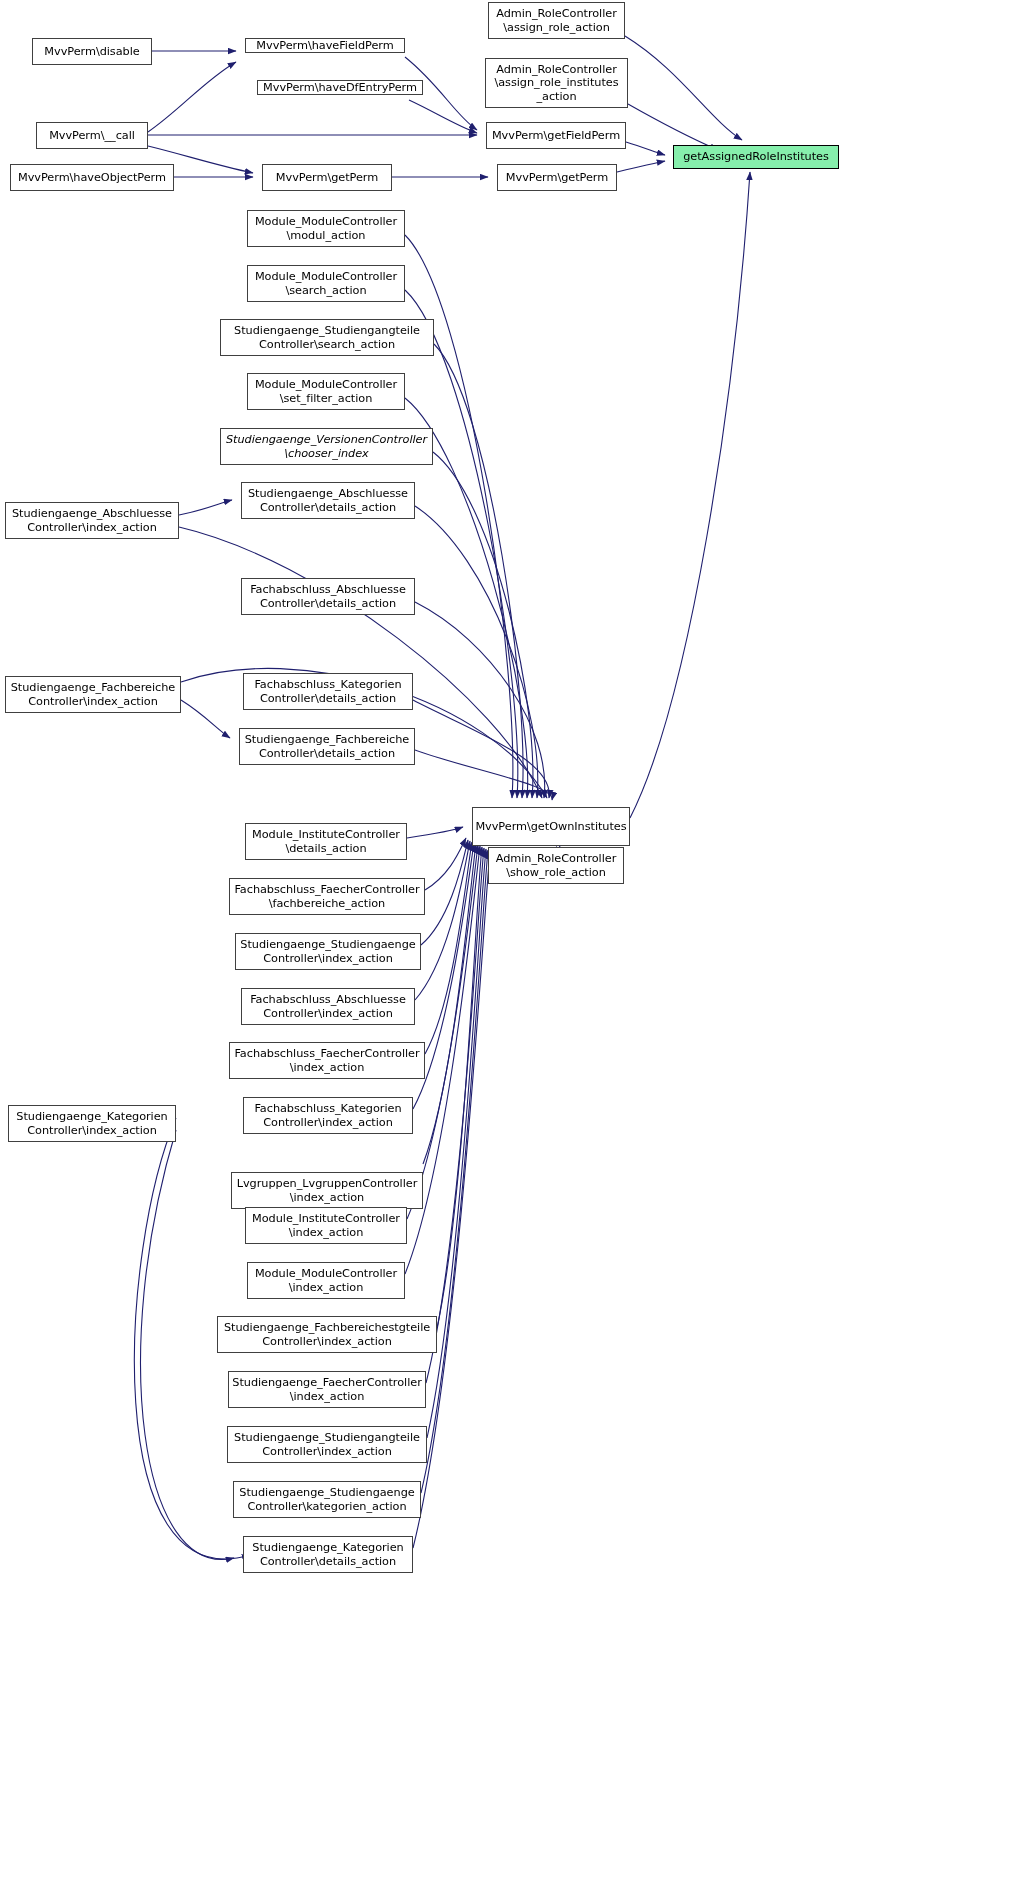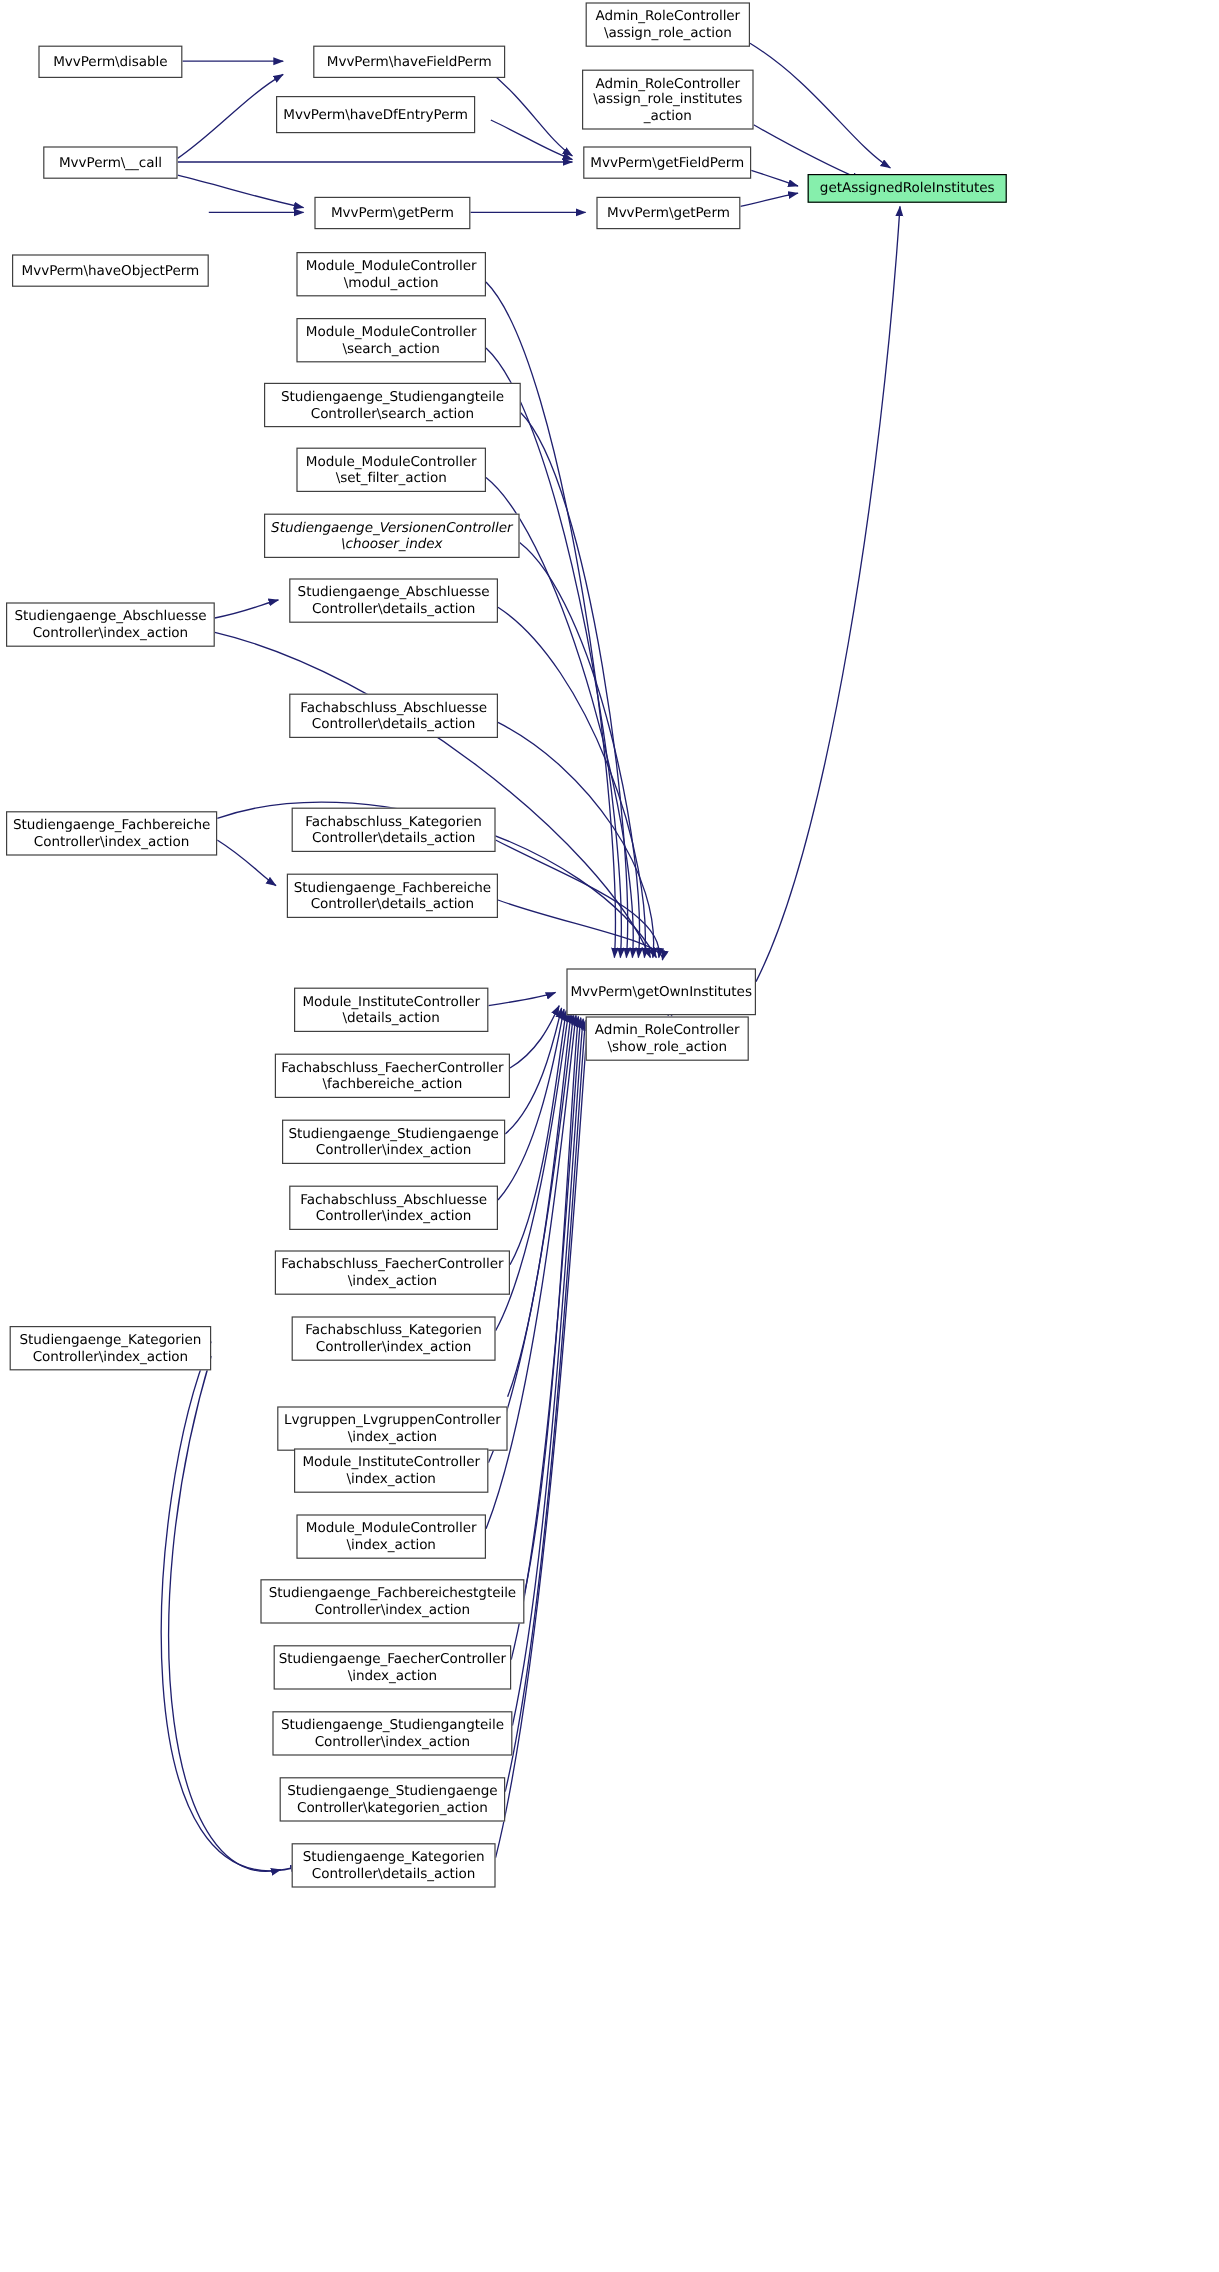--- a/index.html
+++ b/index.html
@@ -95,31 +95,31 @@
         <path d="M437,1328 C465,1200 476,897 482,847" marker-end="url(#ah)"></path>
         <path d="M426,1383 C462,1240 478,900 484,848" marker-end="url(#ah)"></path>
         <path d="M427,1438 C462,1280 480,903 486,849" marker-end="url(#ah)"></path>
         <path d="M421,1493 C462,1320 482,906 488,850" marker-end="url(#ah)"></path>
         <path d="M413,1548 C460,1360 484,909 490,851" marker-end="url(#ah)"></path>
         <path d="M176,1130 C110,1350 140,1580 234,1558" marker-end="url(#ah)"></path>
       </g>
   </svg>
   <div id="nodes">
       <div class="node" style="left: 32px; top: 38px; width: 120px; height: 27px;">MvvPerm\disable</div>
-      <div class="node" style="left: 261px; top: 38px; width: 160px; height: 27px;">MvvPerm\haveFieldPerm</div>
+      <div class="node" style="left: 245px; top: 38px; width: 160px; height: 15px;">MvvPerm\haveFieldPerm</div>
       <div class="node" style="left: 488px; top: 2px; width: 137px; height: 37px;">Admin_RoleController
 \assign_role_action</div>
       <div class="node" style="left: 485px; top: 58px; width: 143px; height: 50px;">Admin_RoleController
 \assign_role_institutes
 _action</div>
-      <div class="node" style="left: 230px; top: 80px; width: 166px; height: 31px; text-align: center;">MvvPerm\haveDfEntryPerm</div>
+      <div class="node" style="left: 257px; top: 80px; width: 166px; height: 15px; text-align: center;">MvvPerm\haveDfEntryPerm</div>
       <div class="node" style="left: 36px; top: 122px; width: 112px; height: 27px;">MvvPerm\__call</div>
       <div class="node" style="left: 486px; top: 122px; width: 140px; height: 27px;">MvvPerm\getFieldPerm</div>
       <div class="node highlight" style="left: 673px; top: 145px; width: 166px; height: 24px;">getAssignedRoleInstitutes</div>
-      <div class="node" style="left: 10px; top: 164px; width: 164px; height: 27px; margin-top: 48px;">MvvPerm\haveObjectPerm</div>
+      <div class="node" style="left: 10px; top: 164px; width: 164px; height: 27px;">MvvPerm\haveObjectPerm</div>
       <div class="node" style="left: 262px; top: 164px; width: 130px; height: 27px;">MvvPerm\getPerm</div>
       <div class="node" style="left: 497px; top: 164px; width: 120px; height: 27px;">MvvPerm\getPerm</div>
       <div class="node" style="left: 247px; top: 210px; width: 158px; height: 37px;">Module_ModuleController
 \modul_action</div>
       <div class="node" style="left: 247px; top: 265px; width: 158px; height: 37px;">Module_ModuleController
 \search_action</div>
       <div class="node" style="left: 220px; top: 319px; width: 214px; height: 37px;">Studiengaenge_Studiengangteile
 Controller\search_action</div>
       <div class="node" style="left: 247px; top: 373px; width: 158px; height: 37px;">Module_ModuleController
 \set_filter_action</div>

